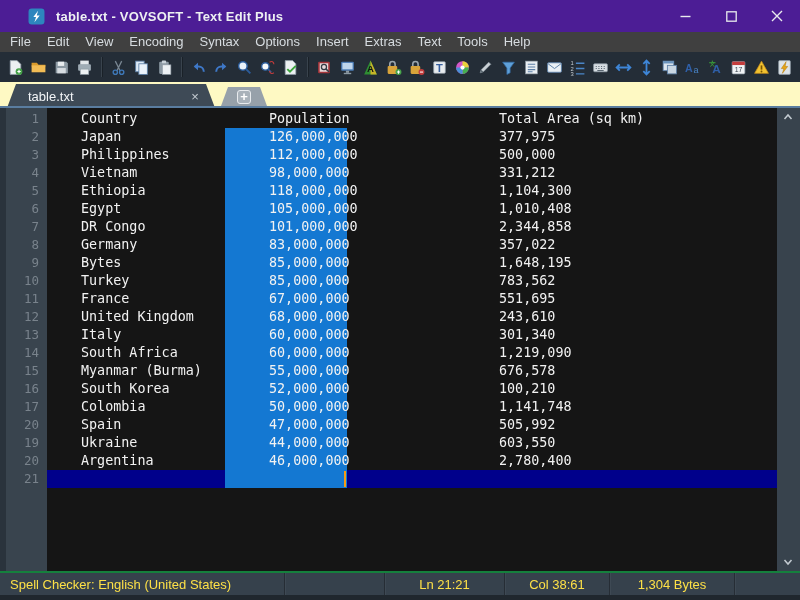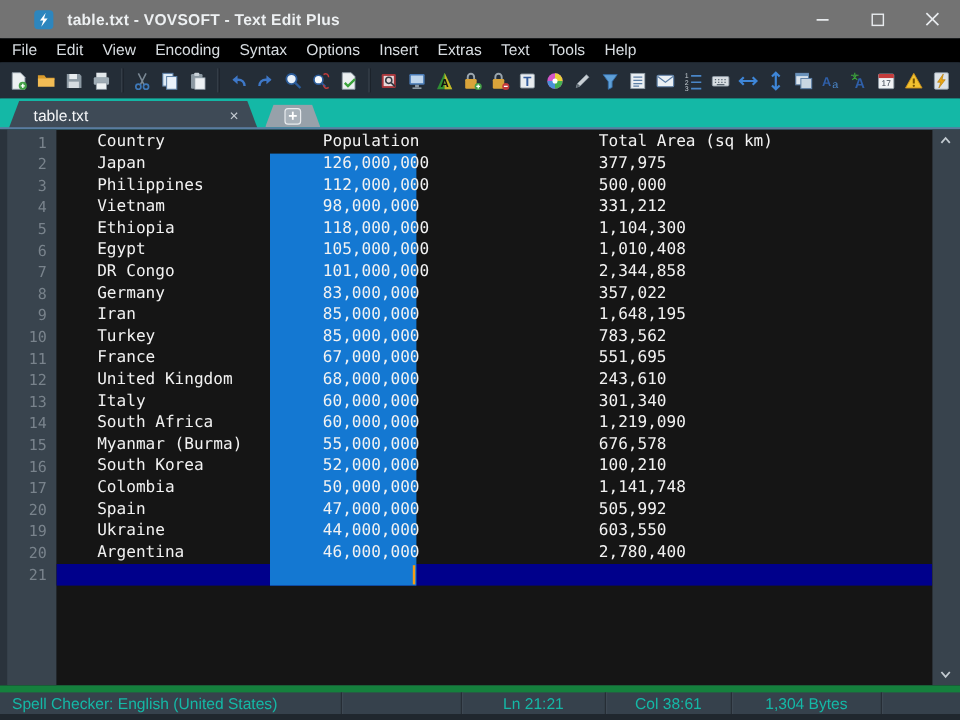--- a/index.html
+++ b/index.html
@@ -3,39 +3,39 @@
 <meta charset="utf-8">
 <style>
   * { margin:0; padding:0; box-sizing:border-box; }
   html,body { width:800px; height:600px; overflow:hidden; }
   body { font-family:"Liberation Sans", sans-serif; background:#232C35; }
 
   .window { position:relative; width:800px; height:600px; background:#242D37;
             box-shadow:inset 0 0 0 1px #161D24; display:flex; flex-direction:column; }
 
   
-  .titlebar { height:32px; display:flex; align-items:center; background:#737373; padding-left:10px; }
+  .titlebar { height:32px; display:flex; align-items:center; background:#4c1d95; padding-left:10px; }
   .app-icon { width:17px; height:17px; margin:0 11px 0 18px; flex:0 0 auto; }
   .title-text { color:#EDF0F2; font-size:13px; font-weight:bold; letter-spacing:.2px; }
   .win-controls { margin-left:auto; display:flex; height:32px; }
   .win-btn { width:46px; height:32px; display:flex; align-items:center; justify-content:center; color:#E8EBEE; }
   .win-btn svg { display:block; }
 
   
-  .menubar { height:20px; display:flex; align-items:center; padding-left:2px; background:#000000; }
+  .menubar { height:20px; display:flex; align-items:center; padding-left:2px; background:#404040; }
   .menu-item { color:#D7DCE0; font-size:13px; padding:0 8px; line-height:20px; cursor:default; }
 
   
   .toolbar { height:30px; display:flex; align-items:center; padding-left:4px; background:#242D37; }
   .tb-icon { width:19px; height:19px; margin:0 2px; display:flex; align-items:center; justify-content:center; }
   .tb-icon svg { width:17px; height:17px; display:block; }
   .tb-sep { width:1px; height:20px; background:#39434D; margin:0 5px; box-shadow:1px 0 0 #1A2128; }
 
   
-  .tabbar { height:26px; background:#14b8a6; position:relative; display:flex; align-items:flex-end; }
+  .tabbar { height:26px; background:#fef9c3; position:relative; display:flex; align-items:flex-end; }
   .tab-underline { position:absolute; left:0; right:0; bottom:0; height:2px; background:var(--tab-underline); }
   .tab-active { position:relative; height:24px; width:208px; margin-left:7px; background:#3E4A56;
                 clip-path:polygon(9px 0, calc(100% - 9px) 0, 100% 100%, 0 100%);
                 display:flex; align-items:center; color:#F2F4F6; font-size:13px; }
   .tab-label { padding-left:21px; flex:1; }
   .tab-close { width:26px; text-align:center; color:#C6CDD3; font-size:13px; padding-right:14px; }
   .tab-plus { height:19px; width:46px; margin:0 0 2px 6px; background:#97A1AA;
               clip-path:polygon(7px 0, calc(100% - 7px) 0, 100% 100%, 0 100%);
               display:flex; align-items:center; justify-content:center; }
   .tab-plus span { color:#FFFFFF; font-size:13px; font-weight:bold; border:1px solid #E8EBEE; border-radius:3px;
@@ -55,22 +55,22 @@
   .col-country { left:2px; } .col-pop { left:190px; } .col-area { left:420px; }
   .curline { position:absolute; left:0; right:0; top:362px; height:18px; background:var(--curline); z-index:1; }
   .colsel  { position:absolute; left:178px; width:122px; top:20px; height:360px; background:var(--selection); z-index:2; }
   .caret   { position:absolute; left:297px; width:2px; top:363px; height:16px; background:var(--caret); z-index:4; }
   .vscroll { position:absolute; right:0; top:0; bottom:0; width:23px; background:#38434D; z-index:5; }
   .chev { position:absolute; left:6px; width:10px; height:8px; color:#C3CBD1; }
   .chev svg { display:block; }
   .chev.up { top:5px; } .chev.down { bottom:5px; }
 
   
-  .statusbar { height:24px; background:#36414C; border-top:6px solid #15803d; display:flex; align-items:stretch;
-               color:#14b8a6; font-size:13px; }
+  .statusbar { height:24px; background:#36414C; border-top:2px solid #15803d; display:flex; align-items:stretch;
+               color:#fde047; font-size:13px; }
   .sb-sec { display:flex; align-items:center; border-right:1px solid #262D35; box-shadow:1px 0 0 #3E4954; }
   .sb-spell { flex:0 0 285px; padding-left:10px; }
   .sb-empty1 { flex:0 0 100px; }
   .sb-ln { flex:0 0 120px; justify-content:center; }
   .sb-col { flex:0 0 105px; justify-content:center; }
   .sb-size { flex:0 0 125px; justify-content:center; }
   .sb-last { flex:1; border-right:none; box-shadow:none; }
   .bottom-strip { height:5px; background:#20272E; }
 </style>
 </head>
@@ -414,21 +414,21 @@
             <span class="col-country">DR Congo</span>
             <span class="col-pop">101,000,000</span>
             <span class="col-area">2,344,858</span>
           </div>
           <div class="line">
             <span class="col-country">Germany</span>
             <span class="col-pop">83,000,000</span>
             <span class="col-area">357,022</span>
           </div>
           <div class="line">
-            <span class="col-country">Iran</span>
+            <span class="col-country">Bytes</span>
             <span class="col-pop">85,000,000</span>
             <span class="col-area">1,648,195</span>
           </div>
           <div class="line">
             <span class="col-country">Turkey</span>
             <span class="col-pop">85,000,000</span>
             <span class="col-area">783,562</span>
           </div>
           <div class="line">
             <span class="col-country">France</span>

